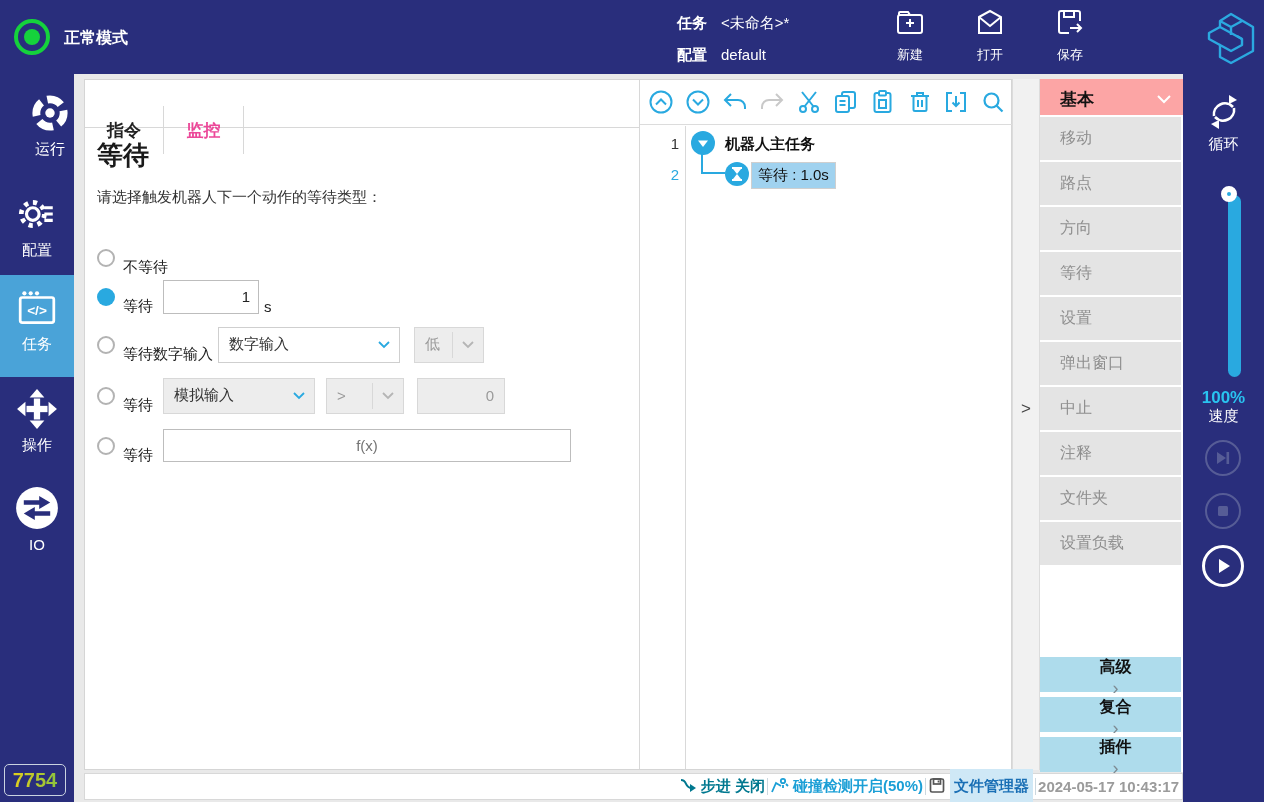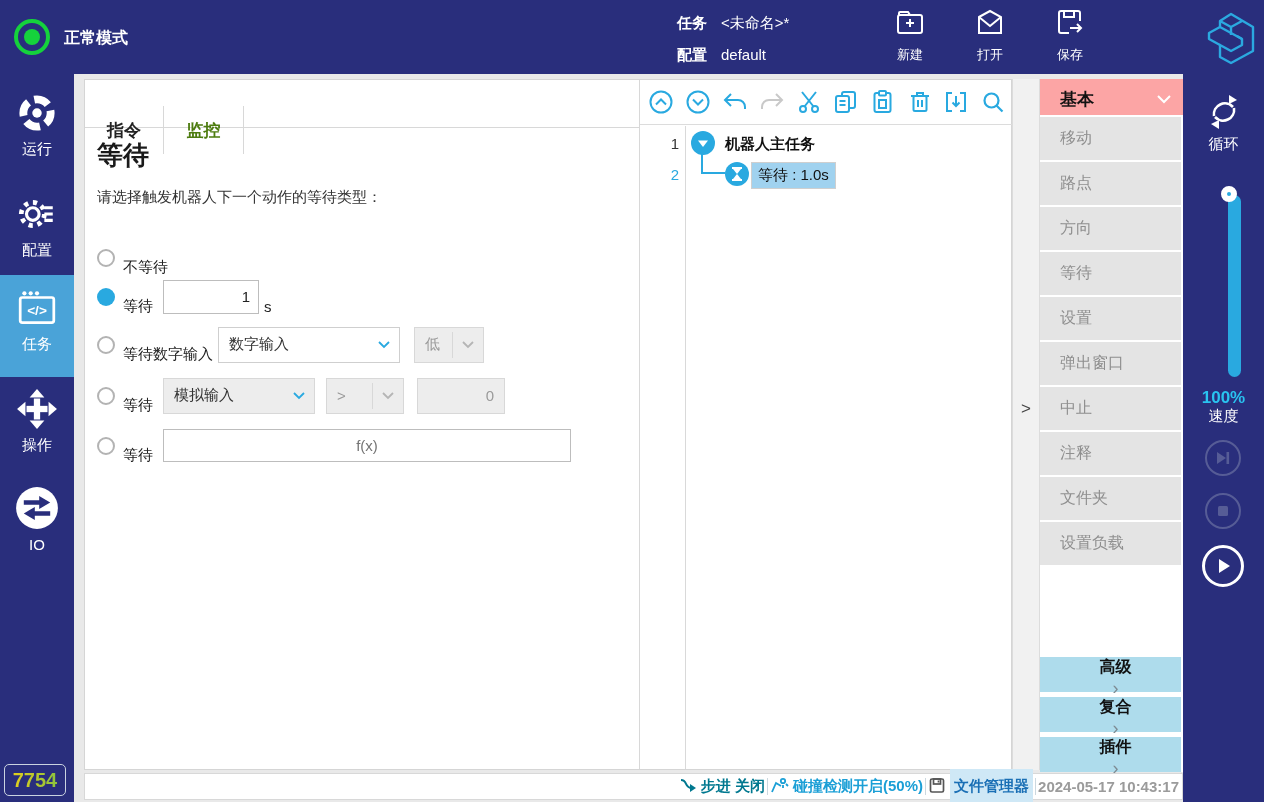--- a/index.html
+++ b/index.html
@@ -26,21 +26,21 @@
   .lnav-active { position:absolute; left:0; top:201px; width:74px; height:102px; background:#4aa3d8; }
   .badge { position:absolute; left:4px; top:690px; width:62px; height:32px; border:1px solid #c9d2e0; border-radius:5px;
            display:flex; align-items:center; justify-content:center; font-size:20px; font-weight:bold;
            background:linear-gradient(90deg,#f2d117,#7dc243); -webkit-background-clip:text; background-clip:text; color:transparent; }
 
   
   .main-panel { position:absolute; left:84px; top:79px; width:928px; height:691px; background:#fff; border:1px solid #d5d5d5; }
   .tabbar { position:absolute; left:0; top:0; width:554px; height:48px; border-bottom:1px solid #d8d8d8; }
   .tab { position:absolute; top:0; height:48px; border-right:1px solid #d8d8d8; display:flex; align-items:center; justify-content:center; font-size:17px; font-weight:bold; cursor:pointer;margin-top:26px; }
   .tab1 { left:0; width:79px; color:#222; }
-  .tab2 { left:79px; width:80px; color:#4d7c0f; }
+  .tab2 { left:79px; width:80px; color:#ec4899; }
   .vdiv { position:absolute; left:554px; top:0; width:1px; height:689px; background:#d8d8d8; }
 
   .form-title { position:absolute; left:12px; top:58px; font-size:26px; font-weight:bold; color:#1a1a1a; }
   .form-desc { position:absolute; left:12px; top:108px; font-size:15px; color:#333; }
 
   .optrow { position:absolute; left:12px; display:flex; align-items:center; }
   .radio { width:18px; height:18px; border:2px solid #b3b3b3; border-radius:50%; background:#fff; flex:none; cursor:pointer; }
   .radio.checked { border:none; background:#29a9e0; }
   .optlabel { font-size:15px; color:#222; margin-left:8px; white-space:nowrap;margin-top:20px; }
 
@@ -144,21 +144,21 @@
       <svg width="56" height="56" viewBox="0 0 56 56">
           <g fill="none" stroke="#2ba9e0" stroke-width="2.4" stroke-linejoin="round">
         <polygon points="28,4 50,17 50,41 28,53 17,47 17,35 28,41 39,35 39,29 17,17 17,11"></polygon>
         <path d="M17 11l11 6 11-6M28 17v8M17 35l-11-6v-6l11-6M39 29l-5-3"></path>
       </g>
         </svg>
     </div>
   </div>
 
   <div class="lnav">
-    <div class="lnav-item" style="top:18px;">
+    <div class="lnav-item" style="top:18px;margin-left:13px;">
       <span><svg width="42" height="42" viewBox="0 0 40 40">
             <circle cx="20" cy="20" r="13" fill="none" stroke="#fff" stroke-width="7.5" stroke-dasharray="14.4 6" stroke-dashoffset="3"></circle>
             <circle cx="20" cy="20" r="4.5" fill="#fff"></circle>
           </svg></span>
       <div class="lbl">运行</div>
     </div>
     <div class="lnav-item" style="top:119px;">
       <span><svg width="42" height="42" viewBox="0 0 40 40">
             <g stroke="#fff" fill="none">
               <circle cx="16" cy="20" r="6" stroke-width="3"></circle>

